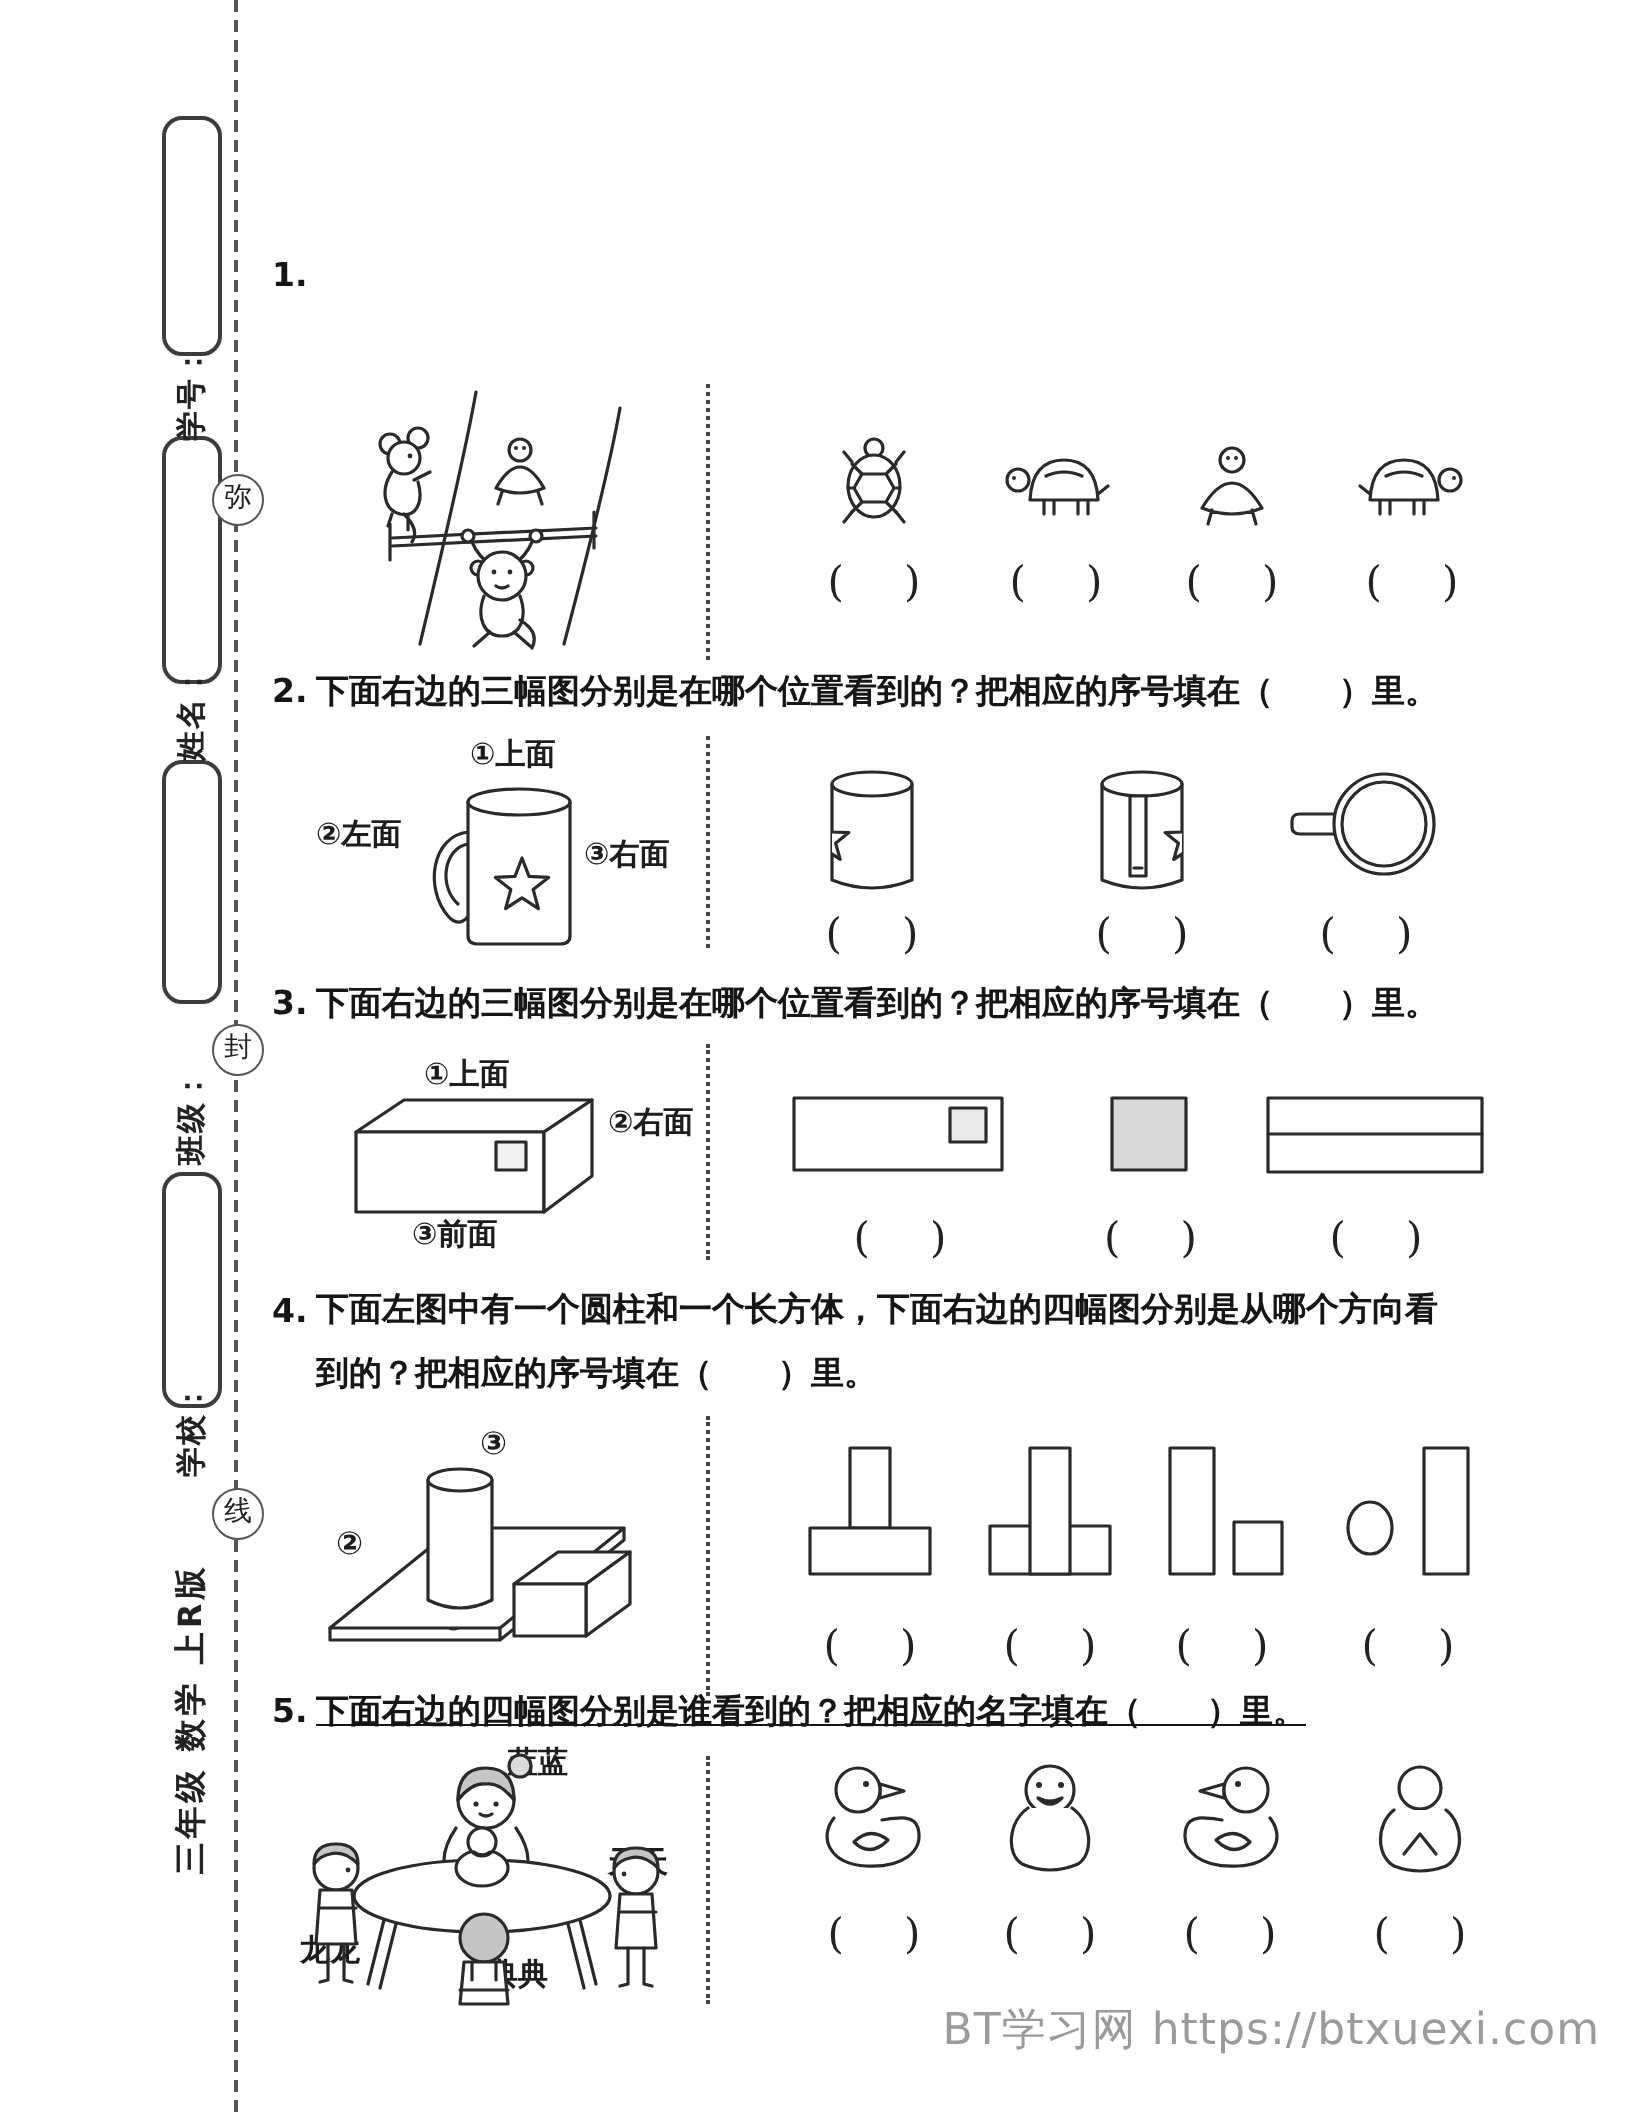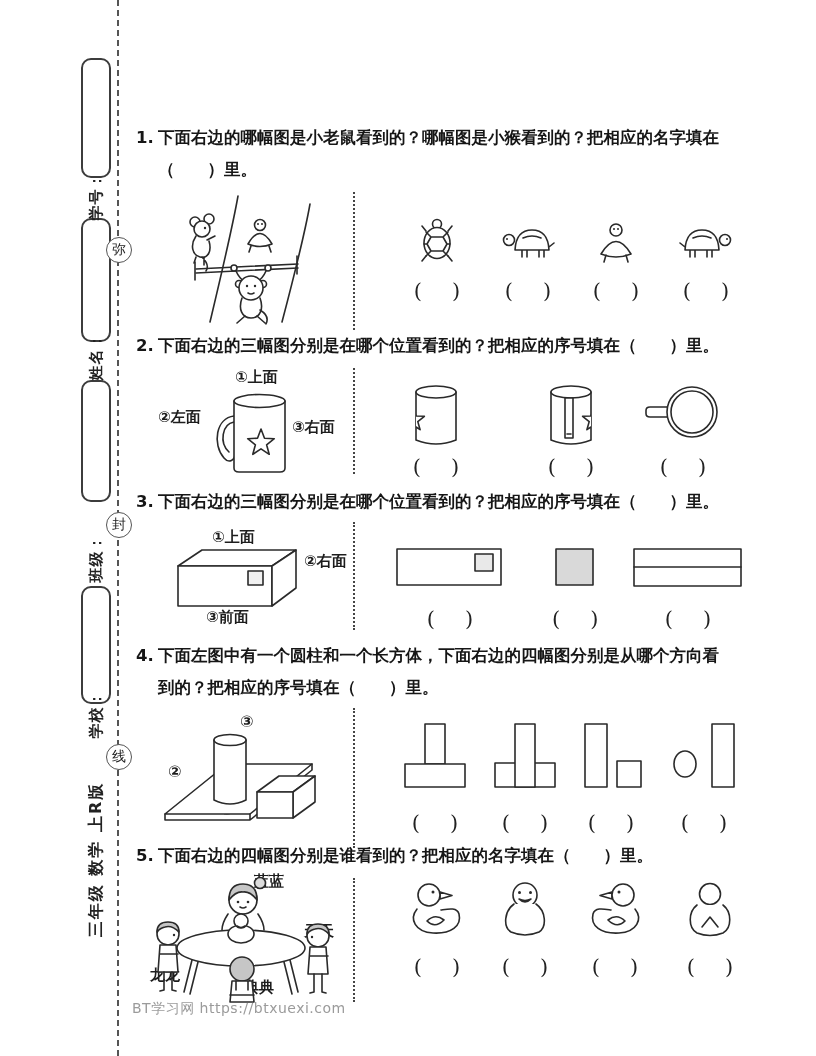--- a/index.html
+++ b/index.html
@@ -23,22 +23,22 @@
   .qtext{position:absolute;left:136px;display:flex;font-size:16.5px;line-height:32px;font-weight:600;}
   .qnum{width:22px;flex:none;font-weight:700;}
   .qbody{flex:1;}
   .figrow{position:absolute;left:132px;width:668px;}
   .fdiv{position:absolute;left:221px;border-left:2.5px dotted #444;}
   .ditem{position:absolute;display:flex;flex-direction:column;align-items:center;justify-content:space-between;}
   .parens{display:flex;gap:30px;font-family:"DejaVu Serif","Liberation Serif",serif;
           font-size:21px;color:#222;line-height:22px;}
   .fig-label{position:absolute;font-size:15px;font-weight:600;white-space:nowrap;color:#1d1d1d;}
   .fig-num{position:absolute;font-size:16px;font-weight:600;color:#1d1d1d;}
-  .footer{position:absolute;left:132px;top:1000px;width:668px;text-align:left;
-          font-size:14px;color:#9b9b9b;letter-spacing:0.5px;}
+  .footer{position:absolute;left:132px;top:1000px;width:668px;text-align:right;
+          font-size:22px;color:#9b9b9b;letter-spacing:0.5px;}
   svg{display:block;}
   .ln{stroke:#2a2a2a;stroke-width:1.6;fill:none;stroke-linecap:round;stroke-linejoin:round;}
   .lnf{stroke:#2a2a2a;stroke-width:1.6;fill:#fff;stroke-linecap:round;stroke-linejoin:round;}
   .dot{fill:#2a2a2a;stroke:none;}
 </style>
 </head>
 <body>
 
 <div class="page">
 
@@ -52,21 +52,20 @@
   <div class="vlabel" style="left:64px;top:549px;">班级：</div>
   <div class="vlabel" style="left:64px;top:705px;">学校：</div>
   <div class="seal" style="top:237px;">弥</div>
   <div class="seal" style="top:512px;">封</div>
   <div class="seal" style="top:744px;">线</div>
   <div class="edition" style="left:10px;top:849px;">三年级 数学 上R版</div>
 
 
   <div class="qtext" style="top:122px;width:640px;">
     <span class="qnum">1.</span>
-    <span class="qbody" style="max-width:566px;">下面右边的哪幅图是小老鼠看到的？哪幅图是小猴看到的？把相应的名字填在（　　）里。</span>
   </div>
   <div class="figrow" style="top:188px;height:146px;">
     <div class="fdiv" style="top:4px;height:138px;"></div>
 
     <svg style="position:absolute;left:50px;top:4px;" width="142" height="134" viewBox="0 0 142 134">
       <path class="ln" d="M28,130 C38,88 50,38 56,4"></path>
       <path class="ln" d="M100,130 C110,92 122,46 128,12"></path>
       <path class="ln" d="M14,77 L116,72 M14,81 L116,76"></path>
       <path class="ln" d="M13,70 L13,88 M115,64 L115,82"></path>
       <g>
@@ -253,21 +252,21 @@
       </svg>
       <div class="parens">
         <span>(</span>
         <span>)</span>
       </div>
     </div>
   </div>
 
   <div class="qtext" style="top:640px;width:640px;">
     <span class="qnum">4.</span>
-    <span class="qbody" style="max-width:566px;">下面左图中有一个圆柱和一个长方体，下面右边的四幅图分别是从哪个方向看到的？把相应的序号填在（　　）里。</span>
+    <span class="qbody" style="max-width:566px;font-family:Liberation Mono, monospace;">下面左图中有一个圆柱和一个长方体，下面右边的四幅图分别是从哪个方向看到的？把相应的序号填在（　　）里。</span>
   </div>
   <div class="figrow" style="top:706px;height:146px;">
     <div class="fdiv" style="top:2px;height:140px;"></div>
     <span class="fig-num" style="left:108px;top:6px;">③</span>
     <span class="fig-num" style="left:36px;top:56px;">②</span>
     <span class="fig-num" style="left:88px;top:94px;">①</span>
     <span class="fig-num" style="left:150px;top:76px;">④</span>
     <svg style="position:absolute;left:25px;top:8px;" width="172" height="128" viewBox="0 0 172 128">
       <path class="lnf" d="M8,100 L70,50 L155,50 L93,100 Z"></path>
       <path class="ln" d="M8,100 L8,106 L93,106 L93,100 M93,106 L155,56 L155,50"></path>
@@ -314,21 +313,21 @@
       </svg>
       <div class="parens">
         <span>(</span>
         <span>)</span>
       </div>
     </div>
   </div>
 
   <div class="qtext" style="top:840px;width:660px;">
     <span class="qnum">5.</span>
-    <span class="qbody" style="max-width:620px;">下面右边的四幅图分别是谁看到的？把相应的名字填在（　　）里。</span>
+    <span class="qbody" style="max-width:620px;text-decoration:underline;">下面右边的四幅图分别是谁看到的？把相应的名字填在（　　）里。</span>
   </div>
   <div class="figrow" style="top:872px;height:134px;">
     <div class="fdiv" style="top:6px;height:124px;"></div>
     <span class="fig-label" style="left:122px;top:0px;">蓝蓝</span>
     <span class="fig-label" style="left:172px;top:50px;">天天</span>
     <span class="fig-label" style="left:18px;top:94px;">龙龙</span>
     <span class="fig-label" style="left:112px;top:106px;">典典</span>
     <svg style="position:absolute;left:6px;top:2px;" width="206" height="132" viewBox="0 0 206 132">
       <g>
         <circle class="lnf" cx="105" cy="26" r="14"></circle>

